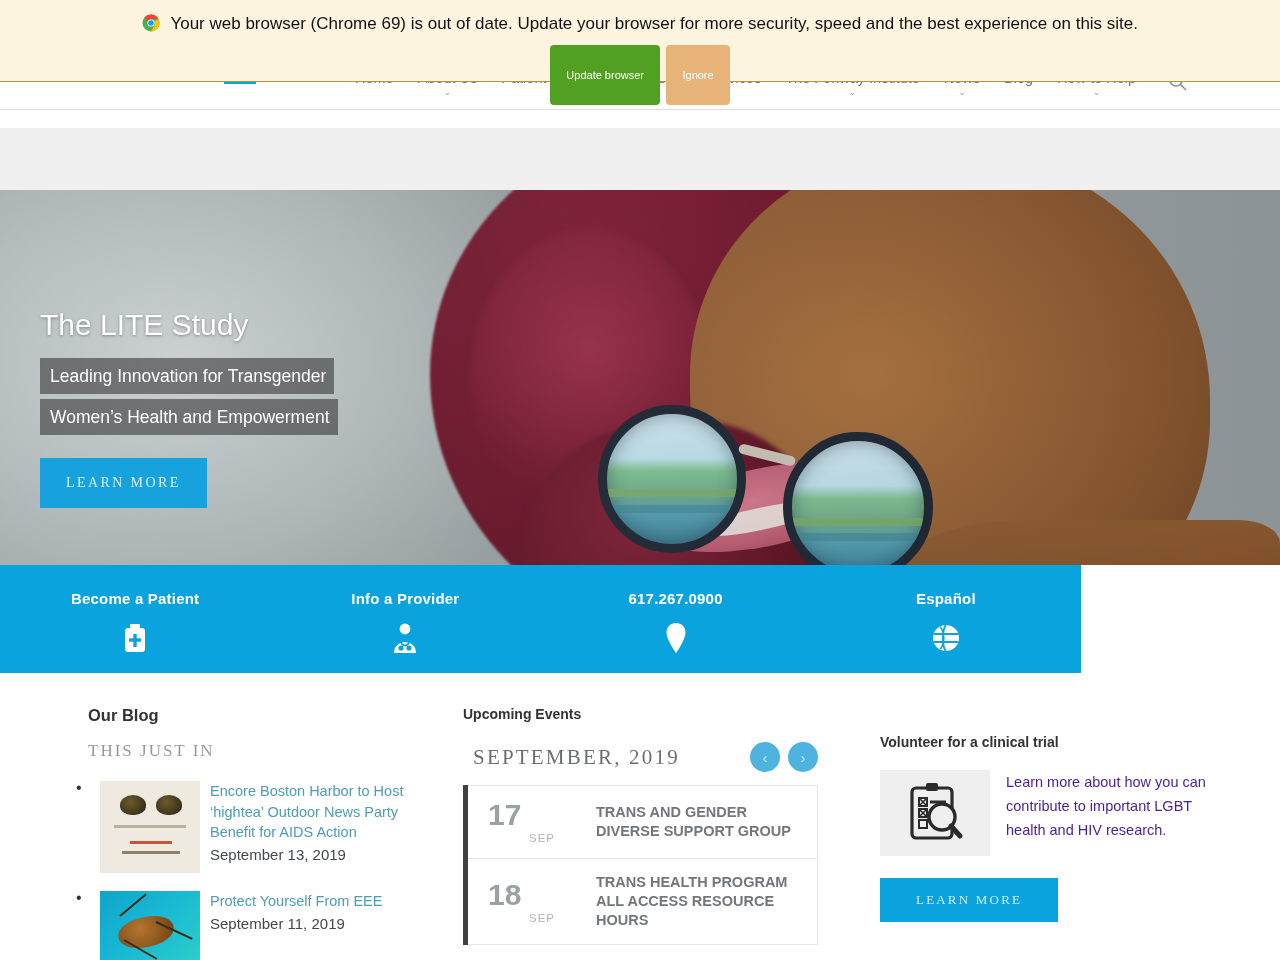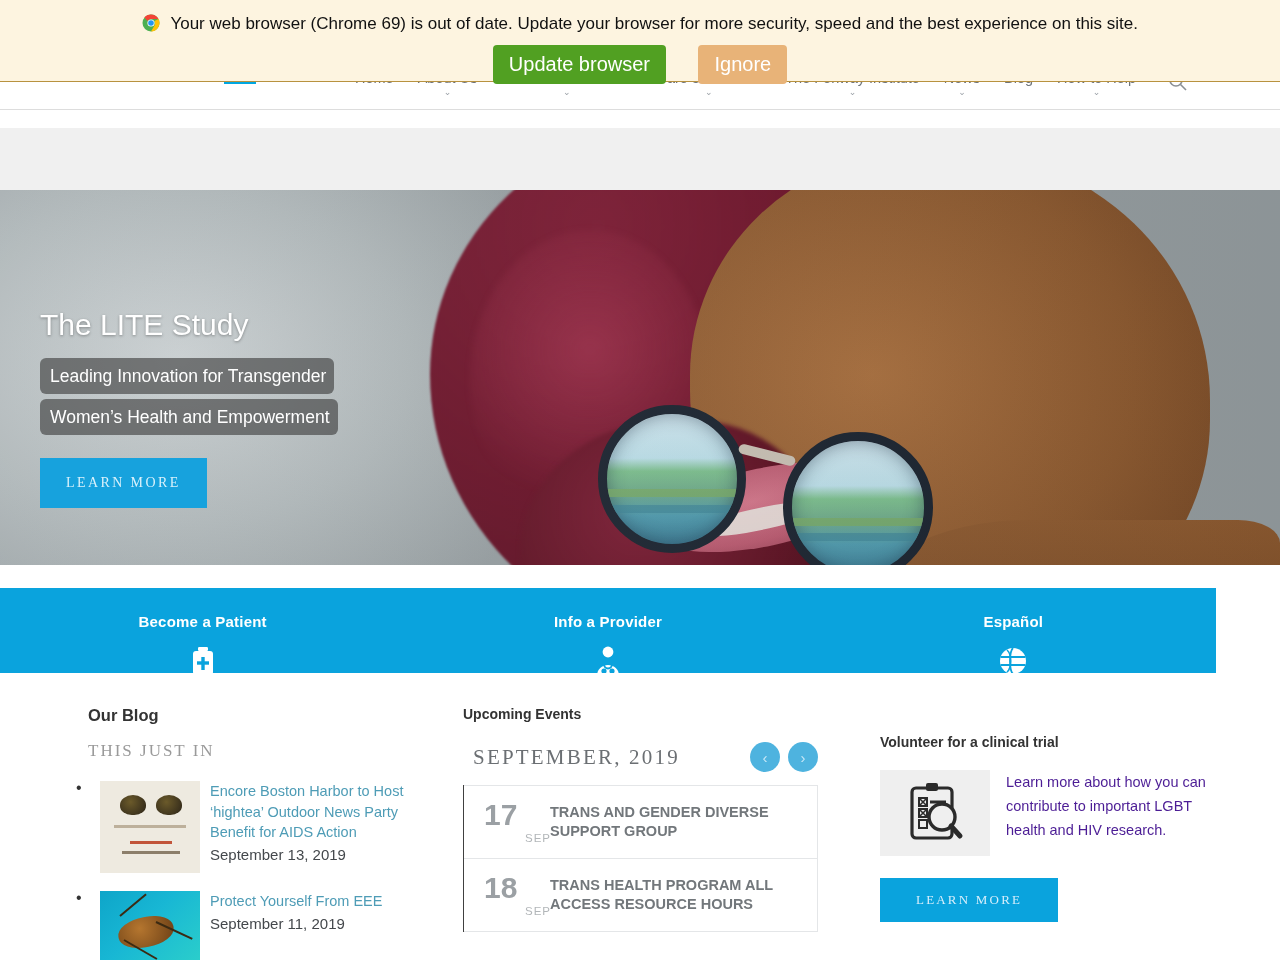--- a/index.html
+++ b/index.html
@@ -134,31 +134,31 @@
     background: linear-gradient(90deg, rgba(255,255,255,.08), rgba(0,0,0,.06));
   }
 
   .hero-caption { position: absolute; left: 40px; top: 118px; }
   .hero-title {
     font-size: 30px; color: #ffffff; font-weight: 400; margin-bottom: 16px;
     text-shadow: 0 1px 3px rgba(0,0,0,.35);
   }
   .hero-sub {
     display: table; background: rgba(60,60,60,.62); color: #fff;
-    font-size: 17.5px; line-height: 28px; padding: 4px 8px 4px 10px; margin-bottom: 5px; border-radius: 6px;
+    font-size: 17.5px; line-height: 28px; padding: 4px 8px 4px 10px; margin-bottom: 5px;
   }
   .hero-btn {
     display: inline-block; margin-top: 18px; background: #17a2dd; color: #d9f1fb;
     font-family: "Liberation Serif", serif;
     font-size: 14px; letter-spacing: 2.4px; padding: 17px 26px; cursor: pointer;
   }
 
   
   .quick {
-    position: absolute; top: 588px; left: 0; width: 1216px; height: 108px;
+    position: absolute; top: 565px; left: 0; width: 1081px; height: 108px;
     background: #0aa3dd; display: flex;
   }
   .quick-item {
     flex: 1; display: flex; flex-direction: column; align-items: center;
     justify-content: center; color: #fff; cursor: pointer; padding-top: 6px;
   }
   .quick-label { font-size: 15px; font-weight: bold; letter-spacing: .2px; }
   .quick-icon { margin-top: 14px; width: 34px; height: 34px; }
 
   
@@ -207,30 +207,30 @@
   .events-month-row { display: flex; align-items: center; margin-top: 20px; }
   .events-month {
     flex: 1; font-family: "Liberation Serif", serif;
     font-size: 21px; letter-spacing: 2.2px; color: #6b6f73; padding-left: 10px;
   }
   .ev-arrow {
     width: 30px; height: 30px; border-radius: 50%; background: #4eb3df; color: #c8e8f7;
     display: flex; align-items: center; justify-content: center; margin-left: 8px;
     font-size: 15px; cursor: pointer;
   }
-  .event-list { margin-top: 13px; border-left: 1px solid #404040; }
+  .event-list { margin-top: 13px; border-left: 5px solid #404040; }
   .event-card {
     display: flex; align-items: center; border: 1px solid #e4e6e8; border-left: none;
     background: #fff; padding: 14px 16px 14px 20px; min-height: 70px;
   }
   .event-card + .event-card { border-top: none; }
   .event-day { width: 66px; flex: 0 0 66px; }
   .event-num { font-size: 30px; font-weight: bold; color: #9ba0a4; line-height: 30px; }
   .event-mon { font-size: 11.5px; color: #b2b6b9; letter-spacing: 1px; margin-top: 2px; margin-left: 41px; }
-  .event-name { font-size: 14.5px; font-weight: bold; color: #72777b; line-height: 19px; }
+  .event-name { font-size: 14.5px; font-weight: bold; color: #72777b; line-height: 19px; margin-left: 42px; }
 
   .col-trial { position: absolute; left: 880px; top: 61px; width: 355px; }
   .trial-title { font-size: 14px; font-weight: bold; color: #333; }
   .trial-row { display: flex; margin-top: 20px; }
   .trial-icon-box {
     width: 110px; height: 86px; flex: 0 0 110px; background: #efefef; margin-right: 16px;
     display: flex; align-items: center; justify-content: center;
   }
   .trial-text { font-size: 14.5px; line-height: 24px; color: #4c1d95; }
   .trial-btn {
@@ -244,22 +244,22 @@
     position: absolute; top: 0; left: 0; width: 1280px; height: 82px;
     background: #fdf4e0; border-bottom: 1px solid #b8923f;
     text-align: center; z-index: 50;
   }
   .banner-msg {
     font-size: 17px; color: #111; padding-top: 12px; line-height: 24px;
   }
   .chrome-icon { display: inline-block; vertical-align: -3px; margin-right: 6px; }
   .banner-buttons { margin-top: 6px; }
   .banner-btn {
-    display: inline-block; font-size: 20px; padding: 8px 16px; border-radius: 4px;
-    color: #ffffff; cursor: pointer; margin: 0 14px;
+    display: inline-block; font-size: 11px; padding: 24px 16px; border-radius: 4px;
+    color: #ffffff; cursor: pointer; margin: 0 1px;
   }
   .banner-btn.update { background: #51a022; }
   .banner-btn.ignore { background: #e8b378; }
 </style>
 </head>
 <body>
 
 <div class="site">
 
   <div class="header">
@@ -357,20 +357,28 @@
     </div>
     <div class="quick-item">
       <div class="quick-label">Info a Provider</div>
       <div class="quick-icon">
         <svg width="34" height="34" viewBox="0 0 34 34" fill="#fff">
           <circle cx="17" cy="8" r="5.4"></circle>
           <path d="M6 32c0-7 5-11 11-11s11 4 11 11z"></path>
           <path d="M13 20c0 6 8 6 8 0" fill="none" stroke="#0aa3dd" stroke-width="2"></path>
           <circle cx="13" cy="27" r="2.6" fill="#0aa3dd"></circle>
           <circle cx="21" cy="27" r="2.6" fill="#0aa3dd"></circle>
+        </svg>
+      </div>
+    </div>
+    <div class="quick-item">
+      <div class="quick-label">617.267.0900</div>
+      <div class="quick-icon">
+        <svg width="34" height="34" viewBox="0 0 34 34" fill="#fff">
+          <path d="M17 2c-5.5 0-9.5 4.1-9.5 9.3C7.5 19 17 32 17 32s9.5-13 9.5-20.7C26.5 6.1 22.5 2 17 2z"></path>
         </svg>
       </div>
     </div>
     <div class="quick-item">
       <div class="quick-label">Español</div>
       <div class="quick-icon">
         <svg width="34" height="34" viewBox="0 0 34 34">
           <circle cx="17" cy="17" r="13" fill="#fff"></circle>
           <path d="M17 4c-4 4-4 22 0 26M4.5 13h25M4.5 21h25" stroke="#0aa3dd" stroke-width="1.8" fill="none"></path>
           <path d="M11 6c5 4 5 18 0 22" stroke="#0aa3dd" stroke-width="1.6" fill="none"></path>

